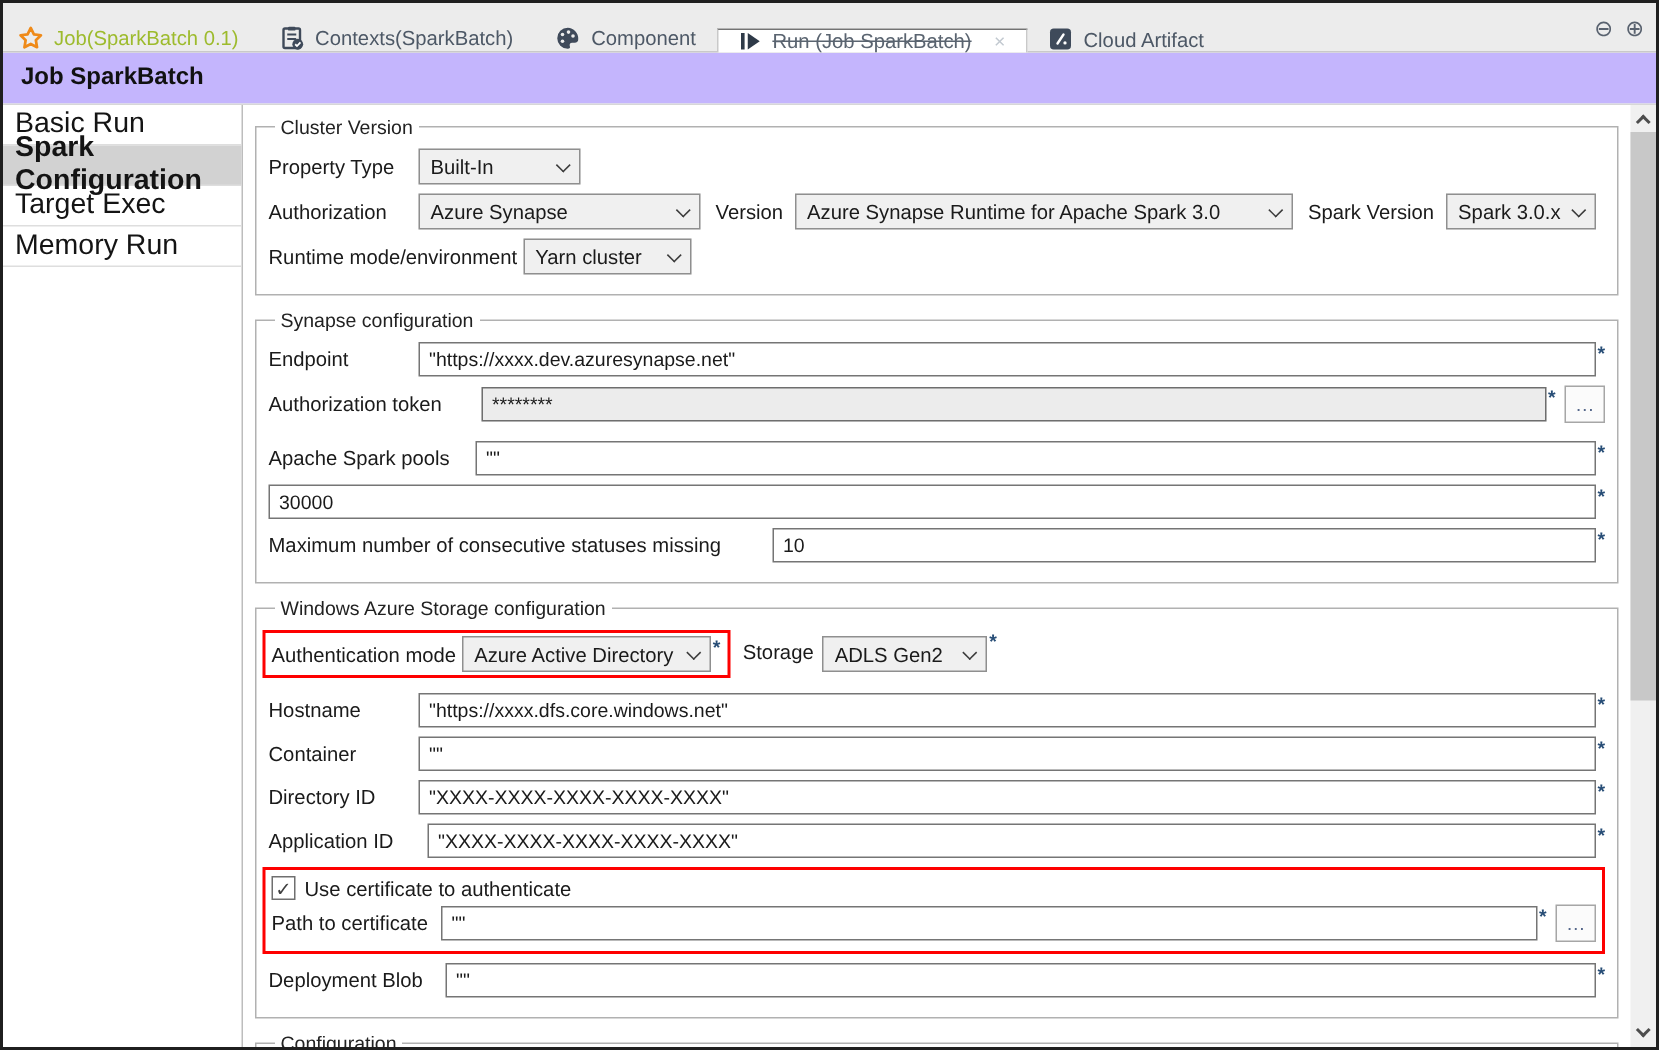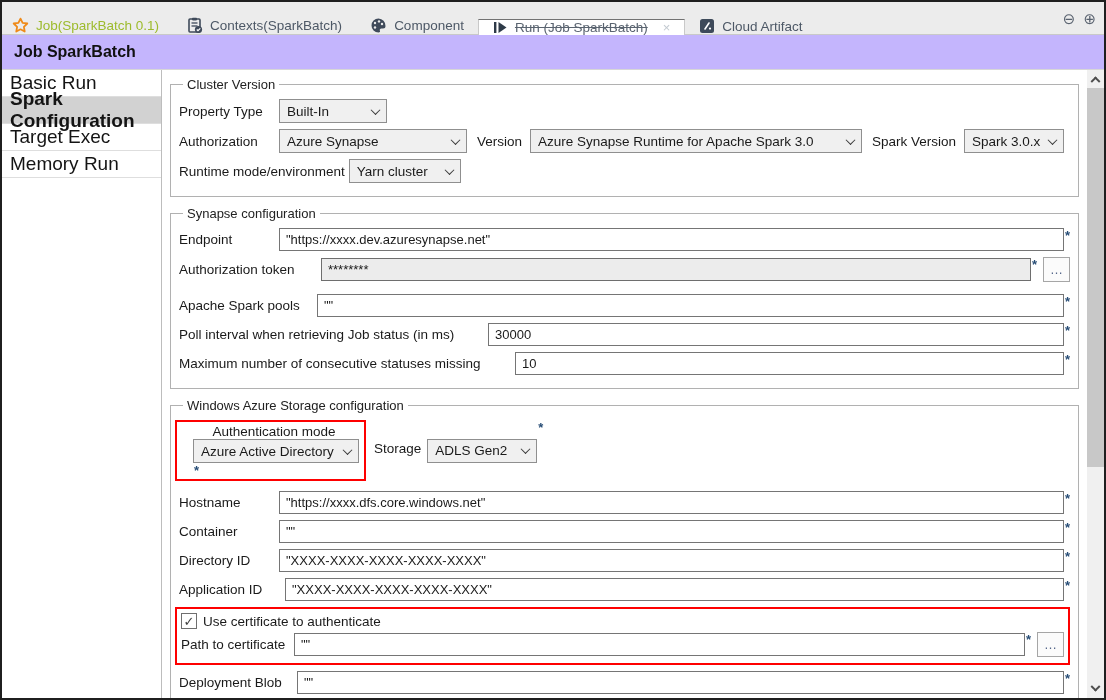--- a/index.html
+++ b/index.html
@@ -66,21 +66,21 @@
 
   .cb { width:16px; height:16px; border:1px solid #6f6f6f; background:#fff;
         display:inline-flex; align-items:center; justify-content:center;
         font-size:13px; color:#3f3f3f; margin-right:6px; flex:0 0 auto; cursor:default; }
 
   .dots { width:27px; height:25px; border:1px solid #a6a6a6; background:#fbfbfb;
           display:flex; align-items:center; justify-content:center; color:#55678a;
           font-size:13px; margin-left:6px; flex:0 0 auto; cursor:default; }
 
   .redbox-inline { display:inline-flex; align-items:center; border:2px solid #fe0000;
-                   padding:2px 5px 2px 16px; margin-left:-4px;flex-direction:column; }
+                   padding:2px 5px 2px 4px; margin-left:-4px; }
   .redbox-block { border:2px solid #fe0000; padding:1px 4px 3px 4px; margin:6px 0 6px -4px; }
   .redbox-block .row { margin:3px 0; }
 
   
   .scrollbar { width:17px; flex:0 0 auto; background:#f0f0f0; position:relative; }
   .sb-arrow { position:absolute; left:0; width:17px; height:17px; display:flex;
               align-items:center; justify-content:center; }
   .sb-arrow span { width:7px; height:7px; border-right:2px solid #4d4d4d;
                    border-bottom:2px solid #4d4d4d; }
   .sb-up { top:0; } .sb-up span { transform:rotate(-135deg) translate(-2px,-2px); }
@@ -226,21 +226,20 @@
           <div class="dots">…</div>
         </div>
 
         <div class="row" style="margin-top:12px">
           <span class="lbl lw138">Apache Spark pools</span>
           <input class="txt" value="&quot;&quot;" style="">
           <span class="req">*</span>
         </div>
 
         <div class="row">
-          <span class="lbl lw309">Poll interval when retrieving Job status (in ms)</span>
           <input class="txt" value="30000" style="">
           <span class="req">*</span>
         </div>
 
         <div class="row">
           <span class="lbl lw336">Maximum number of consecutive statuses missing</span>
           <input class="txt" value="10" style="">
           <span class="req">*</span>
         </div>
       </fieldset>

